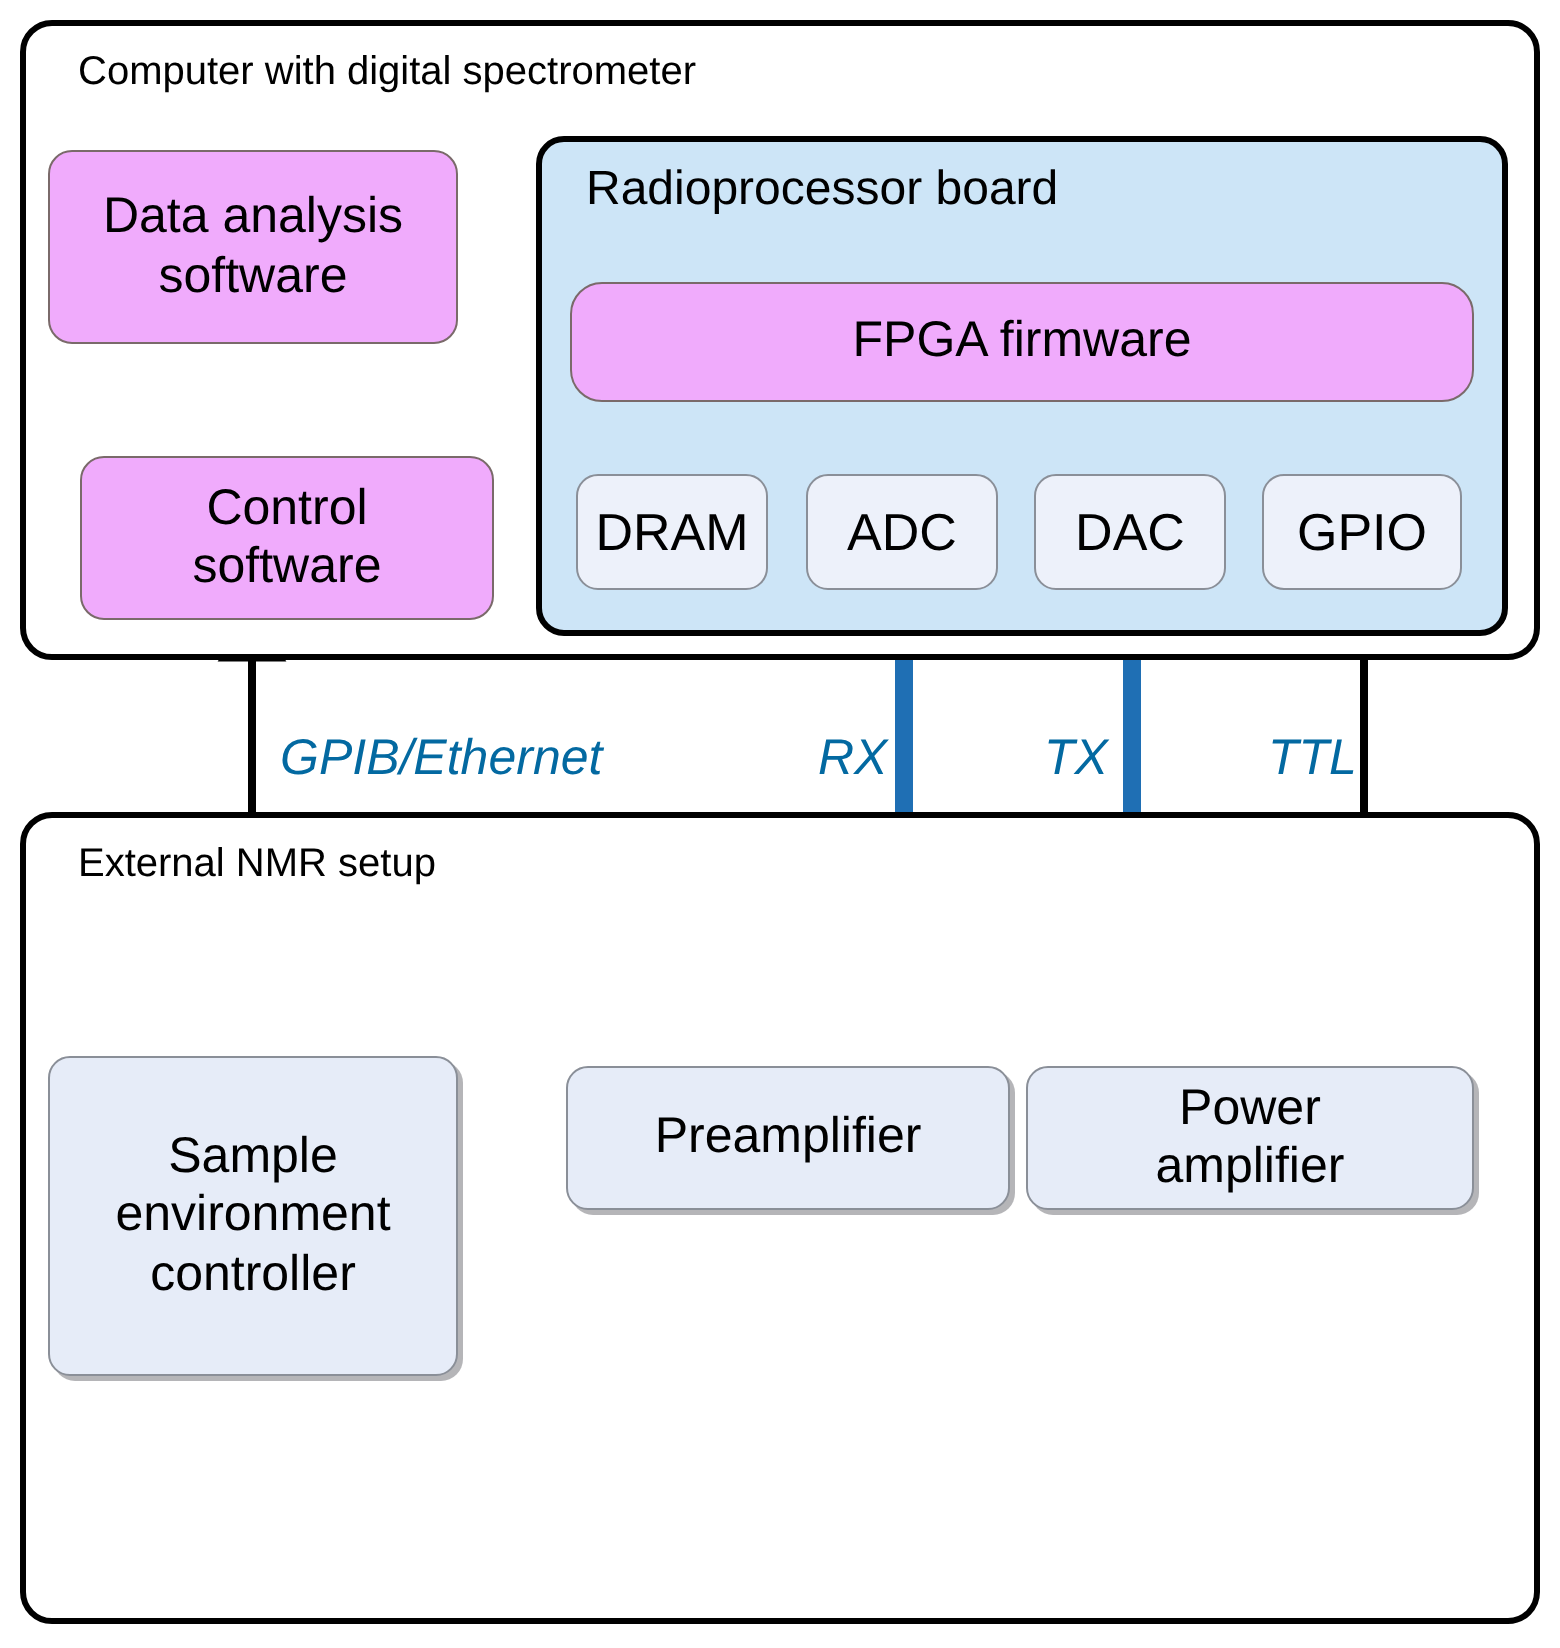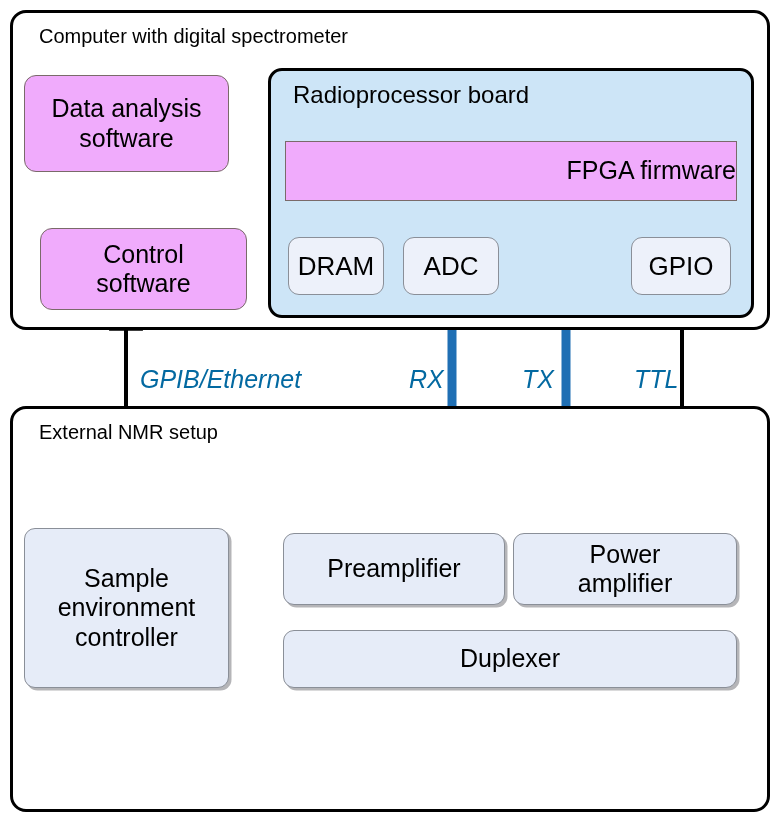--- a/index.html
+++ b/index.html
@@ -53,21 +53,21 @@
     left:22px; top:10px;
     font-size:24px;
     white-space:nowrap;
   }
   .pink{
     background:#f0abfc;
     border:1.6px solid #7a6a6a;
     border-radius:12px;
     font-size:25px;
   }
-  .pink.flat{ border-radius:0;justify-content:flex-end; }
+  .pink.flat{ border-radius:16px; }
   .periph{
     background:#edf1fa;
     border:1.6px solid #8a8f98;
     border-radius:11px;
     font-size:26px;
   }
   .lightblue{
     background:#e6ecf8;
     border:1.5px solid #8a8f98;
     border-radius:11px;
@@ -194,20 +194,23 @@
   <div class="box pink flat" style="left:285px; top:141px; width:452px; height:60px;">
     <span>FPGA firmware</span>
   </div>
 
   <div class="box periph" style="left:288px; top:237px; width:96px; height:58px;">
     <span>DRAM</span>
   </div>
   <div class="box periph" style="left:403px; top:237px; width:96px; height:58px;">
     <span>ADC</span>
   </div>
+  <div class="box periph" style="left:517px; top:237px; width:96px; height:58px;">
+    <span>DAC</span>
+  </div>
   <div class="box periph" style="left:631px; top:237px; width:100px; height:58px;">
     <span>GPIO</span>
   </div>
 
   <div class="edge-label" style="left:140px; top:365px;">GPIB/Ethernet</div>
   <div class="edge-label" style="left:409px; top:365px;">RX</div>
   <div class="edge-label" style="left:522px; top:365px;">TX</div>
   <div class="edge-label" style="left:634px; top:365px;">TTL</div>
 
   <div class="atten" style="left:430px; top:447px; width:44px; height:52px;">
@@ -238,18 +241,15 @@
 
   <div class="box lightblue" style="left:283px; top:533px; width:222px; height:72px;">
     <span>Preamplifier</span>
   </div>
 
   <div class="box lightblue two-line" style="left:513px; top:533px; width:224px; height:72px;">
     <span>Power
 amplifier</span>
   </div>
 
-  <div class="box lightblue" style="left:283px; top:630px; width:454px; height:58px;">
-    <span>Duplexer</span>
-  </div>
 
 
 </div>
 
 </body></html>

